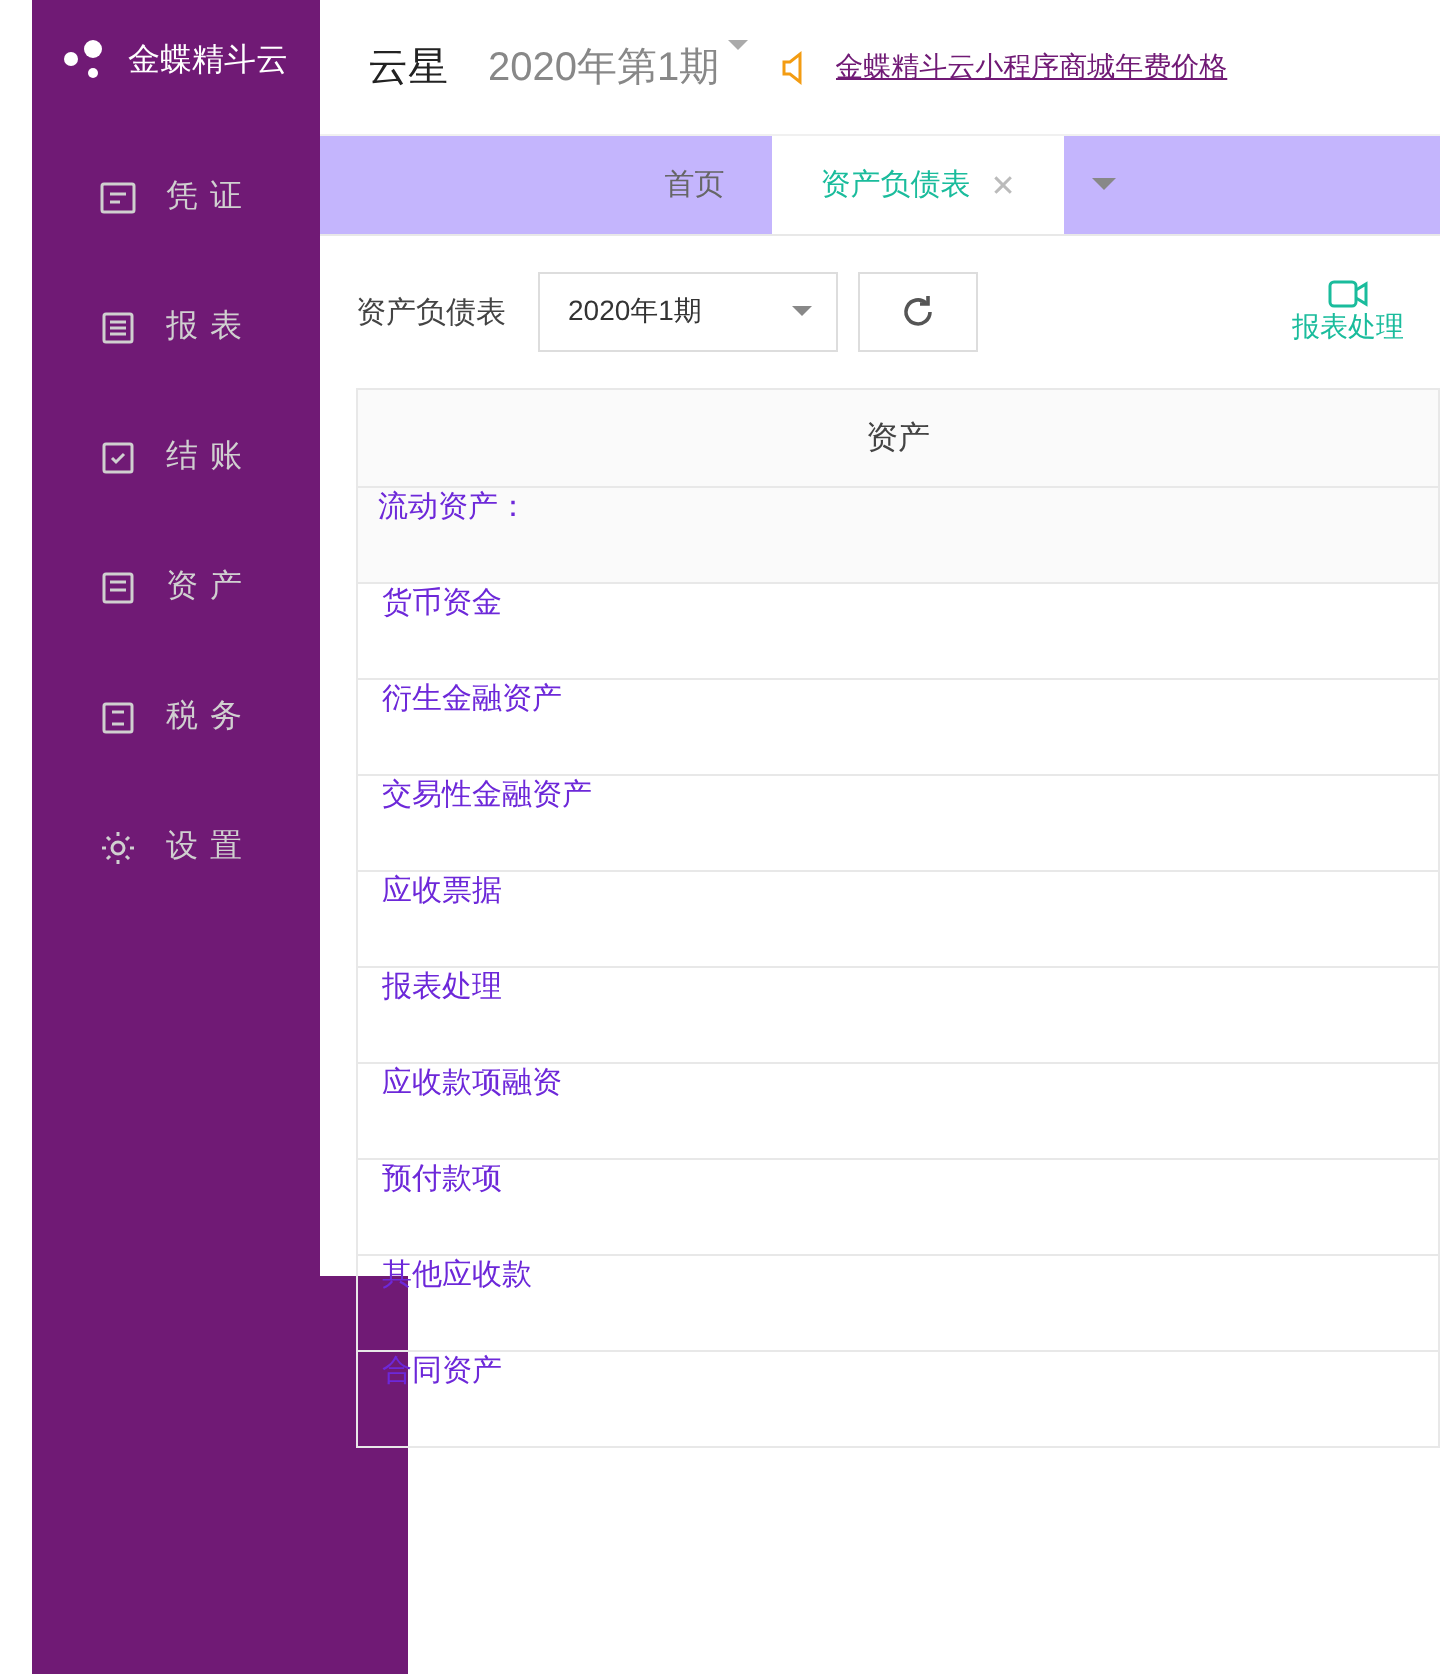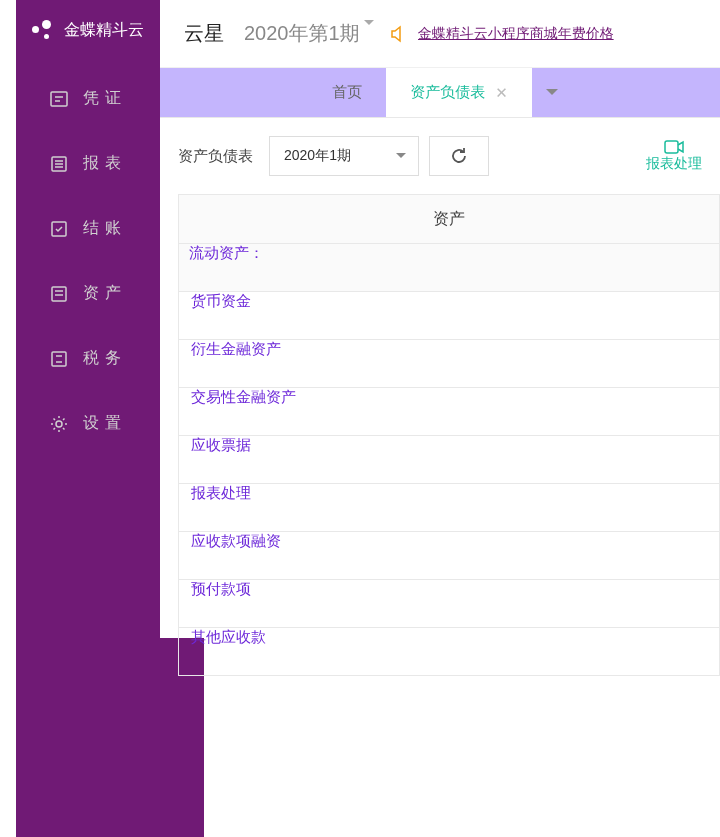--- a/index.html
+++ b/index.html
@@ -369,15 +369,18 @@
       </div>
     <div class="row indent">
         <span>应收款项融资</span>
       </div>
     <div class="row indent">
         <span>预付款项</span>
       </div>
     <div class="row indent">
         <span>其他应收款</span>
       </div>
+    <div class="row indent">
+        <span>合同资产</span>
+      </div>
   </div>
 
 </div>
 
 </body></html>

